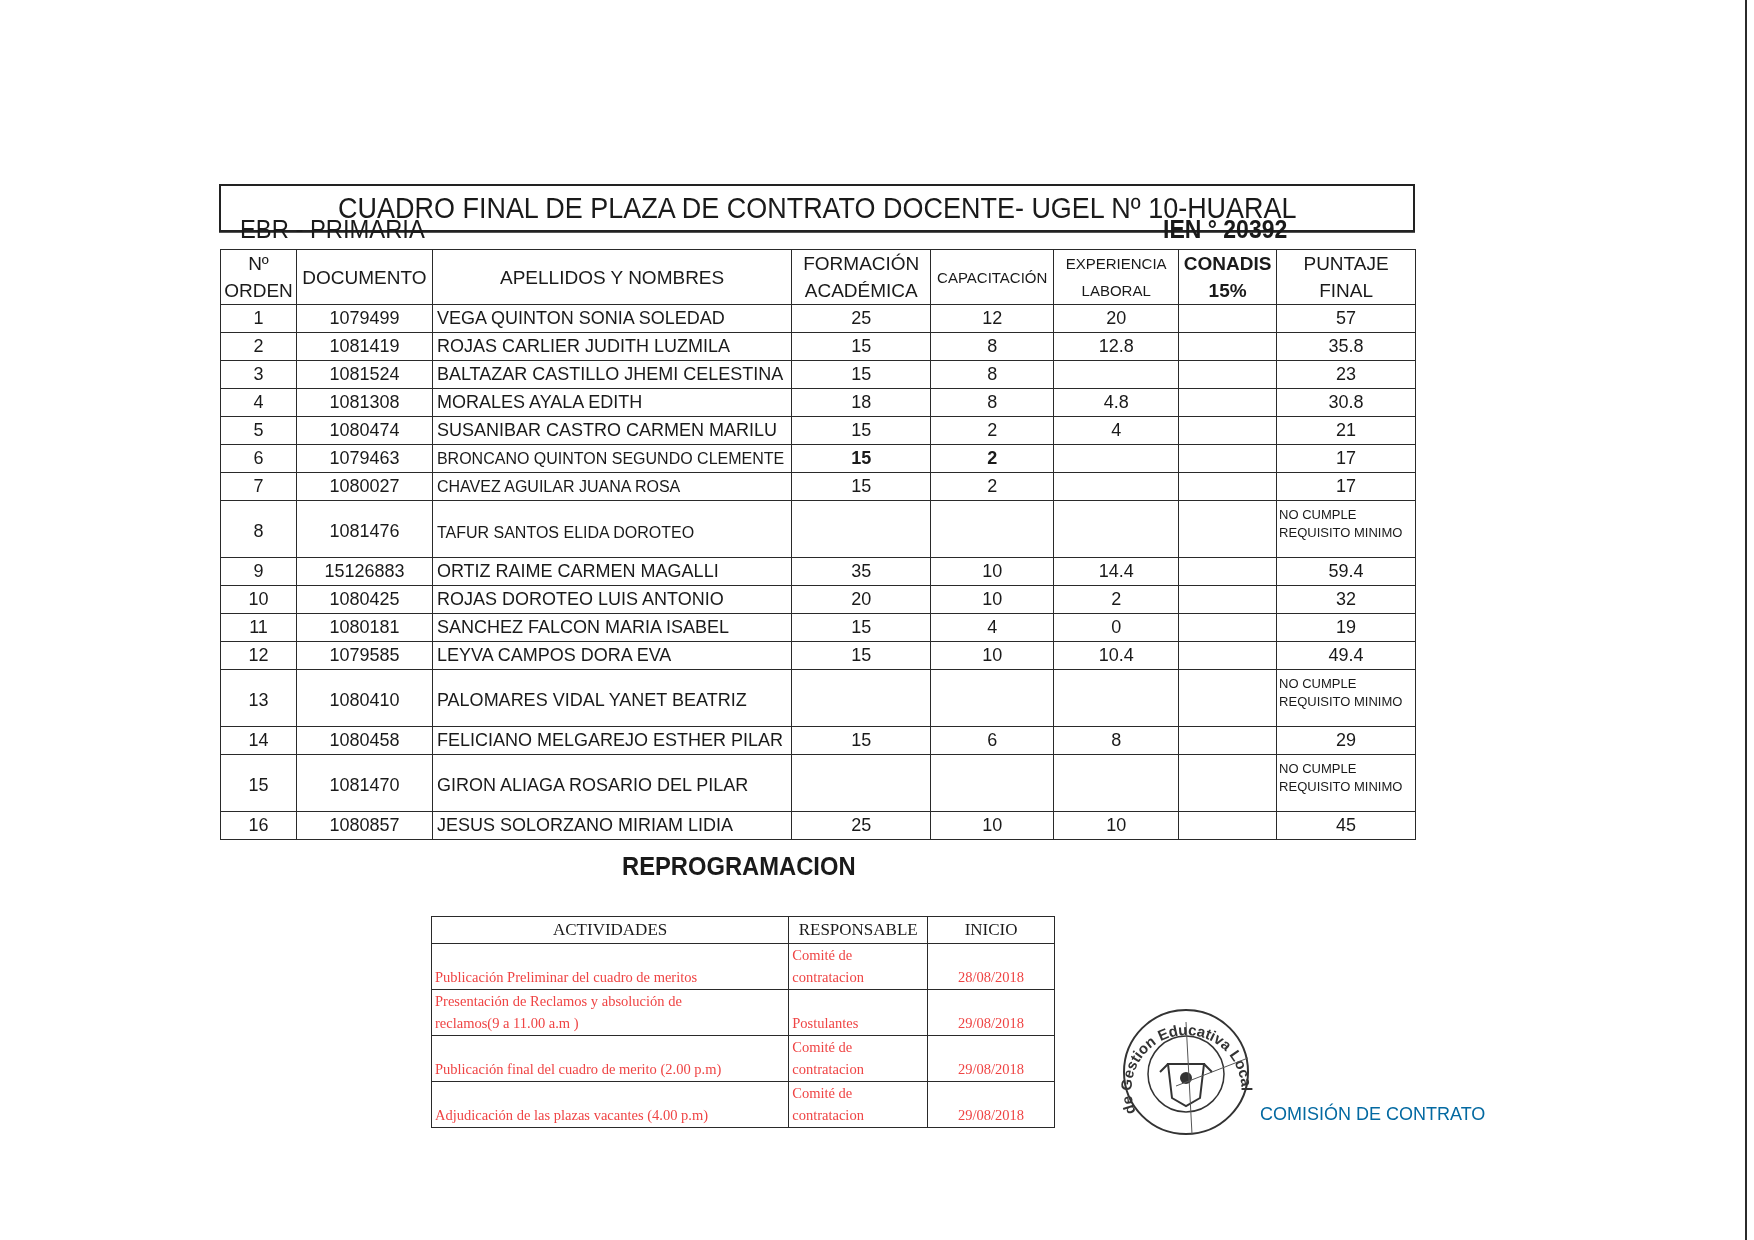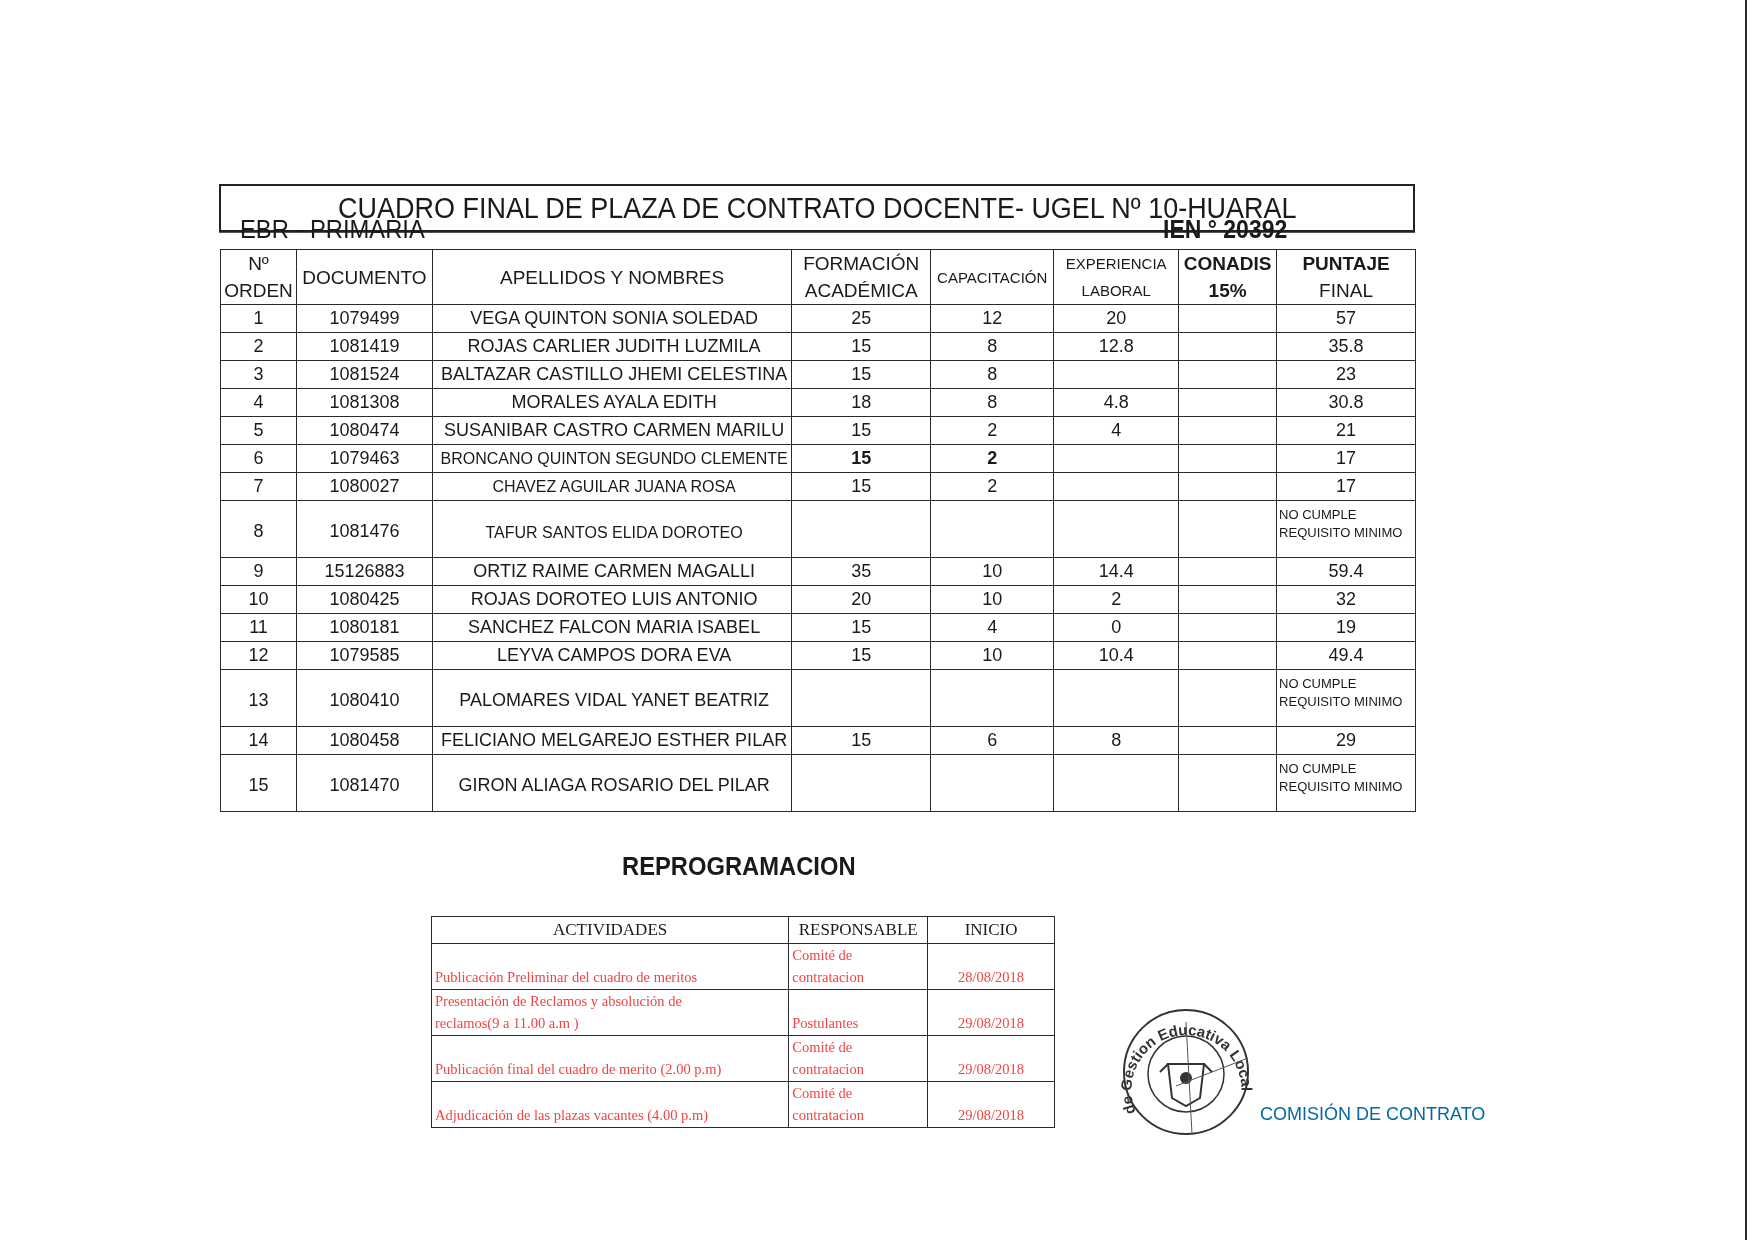--- a/index.html
+++ b/index.html
@@ -10,21 +10,21 @@
                border:2px solid #222; box-shadow: 0 1px 0 #555; display:flex; align-items:center; justify-content:center;margin-top:44px; }
   .title-box span { font-size:29px; letter-spacing:0px; transform:scaleX(0.93); display:inline-block; }
   .subhead-left { position:absolute; left:240px; top:215px; font-size:25px; transform:scaleX(0.95); transform-origin:left; }
   .subhead-right { position:absolute; left:1163px; top:215px; font-size:25px; font-weight:bold; transform:scaleX(0.92); transform-origin:left; }
   table { border-collapse:collapse; position:absolute; }
   td, th { border:1.5px solid #2a2a2a; padding:0; }
   .main { left:220px; top:249px; width:1196px; }
   .main th { font-weight:normal; font-size:19px; line-height:27px; text-align:center; }
   .main th.small { font-size:15px; }
   .main td { font-size:18px; height:27px; text-align:center; vertical-align:middle; }
-  .main td.name { text-align:center; padding-left:4px; font-size:18px; }
+  .main td.name { text-align:left; padding-left:4px; font-size:18px; }
   .main tr.tall td { height:41px; vertical-align:bottom; padding-bottom:15px;margin-top:41px; }
   .main td.nc { text-align:left; font-size:13px; line-height:18px; padding-left:2px; vertical-align:bottom; }
   .main td.bold { font-weight:bold; }
   .repro-title { position:absolute; left:622px; top:852px; font-size:25px; font-weight:bold; transform:scaleX(0.95); transform-origin:left; }
   .repro { left:431px; top:916px; width:624px;font-family:Liberation Serif, serif; }
   .repro th { font-weight:normal; font-size:17px; height:26px; text-align:center; }
   .repro td { font-size:14.5px; line-height:22px; height:44px; vertical-align:bottom; color:#ef4444; padding:0 3px 1px 3px; }
   .repro td.date { text-align:center; vertical-align:bottom; }
   .stamp { position:absolute; left:1116px; top:1002px; width:140px; height:140px; }
   .commission { position:absolute; left:1260px; top:1104px; font-size:18px; color:#0369a1; }
@@ -67,21 +67,21 @@
       <th class="small">CAPACITACIÓN</th>
       <th class="small">
           <div>EXPERIENCIA</div>
           <div>LABORAL</div>
         </th>
       <th>
           <div style="font-weight:bold">CONADIS</div>
           <div style="font-weight:bold">15%</div>
         </th>
       <th>
-          <div style="font-weight:bold">PUNTAJE</div>
+          <div style="font-weight:normal">PUNTAJE</div>
           <div style="font-weight:normal">FINAL</div>
         </th>
     </tr>
   </thead>
   <tbody>
     <tr>
       <td>1</td>
       <td>1079499</td>
       <td class="name">VEGA QUINTON SONIA SOLEDAD</td>
       <td>25</td>
@@ -231,20 +231,30 @@
       <td>1081470</td>
       <td class="name">GIRON ALIAGA ROSARIO DEL PILAR</td>
       <td></td>
       <td></td>
       <td></td>
       <td></td>
       <td class="nc">
           <div>NO CUMPLE</div>
           <div>REQUISITO MINIMO</div>
         </td>
+    </tr>
+    <tr>
+      <td>16</td>
+      <td>1080857</td>
+      <td class="name">JESUS SOLORZANO MIRIAM LIDIA</td>
+      <td>25</td>
+      <td>10</td>
+      <td>10</td>
+      <td></td>
+      <td>45</td>
     </tr>
   </tbody>
 </table>
 
 <div class="repro-title">REPROGRAMACION</div>
 
 <table class="repro">
   <colgroup>
       <col style="width:358px">
       <col style="width:139px">

